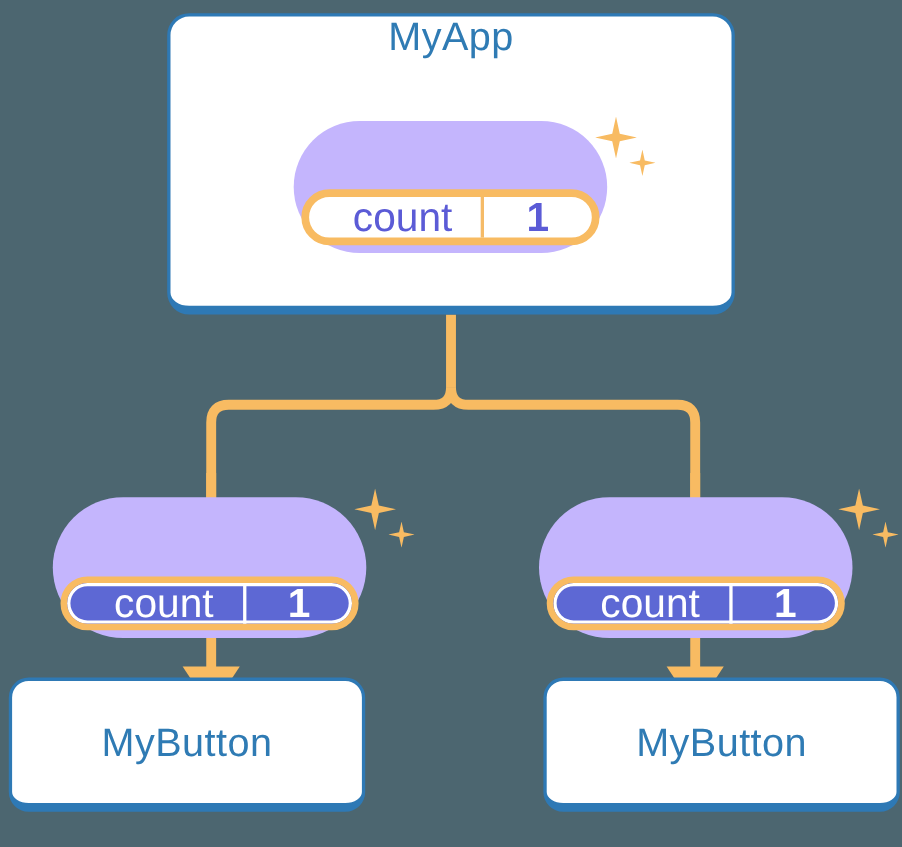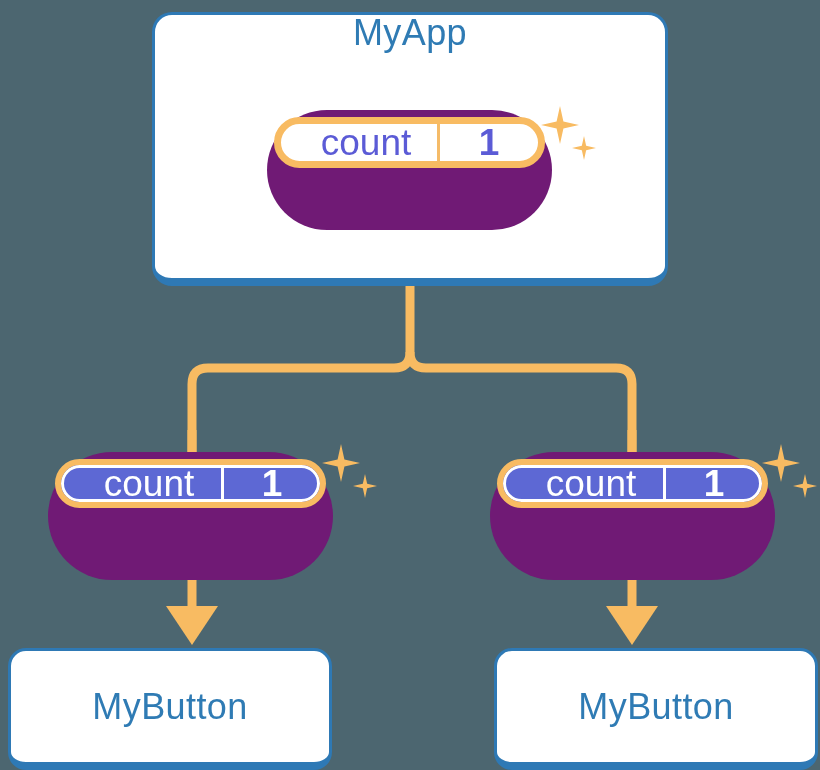--- a/index.html
+++ b/index.html
@@ -56,36 +56,36 @@
     width: 516px;
     height: 274px;
     border-radius: 20px;
   }
   #card-myapp .card-title {
   }
 
   .card-mybutton {
     width: 324px;
     height: 122px;
-    top: 648px;
+    top: 616px;
     justify-content: center;
     align-items: center;
   }
   #card-mybutton-left  { left: 8px; }
   #card-mybutton-right { left: 494px; }
   .card-mybutton .card-title { font-size: 36px; }
 
   
   .pill {
     position: absolute;
     box-sizing: border-box;
     display: flex;
-    align-items: flex-start;
+    align-items: flex-end;
     border-radius: 999px;
-    background: #701a75;            
+    background: #c4b5fd;            
     padding: 7px;
   }
   .pill-inner {
     box-sizing: border-box;
     display: flex;
     align-items: stretch;
     flex: 1 1 auto;
     border-radius: 999px;
     border: 7px solid #f8bb62;      
   }

